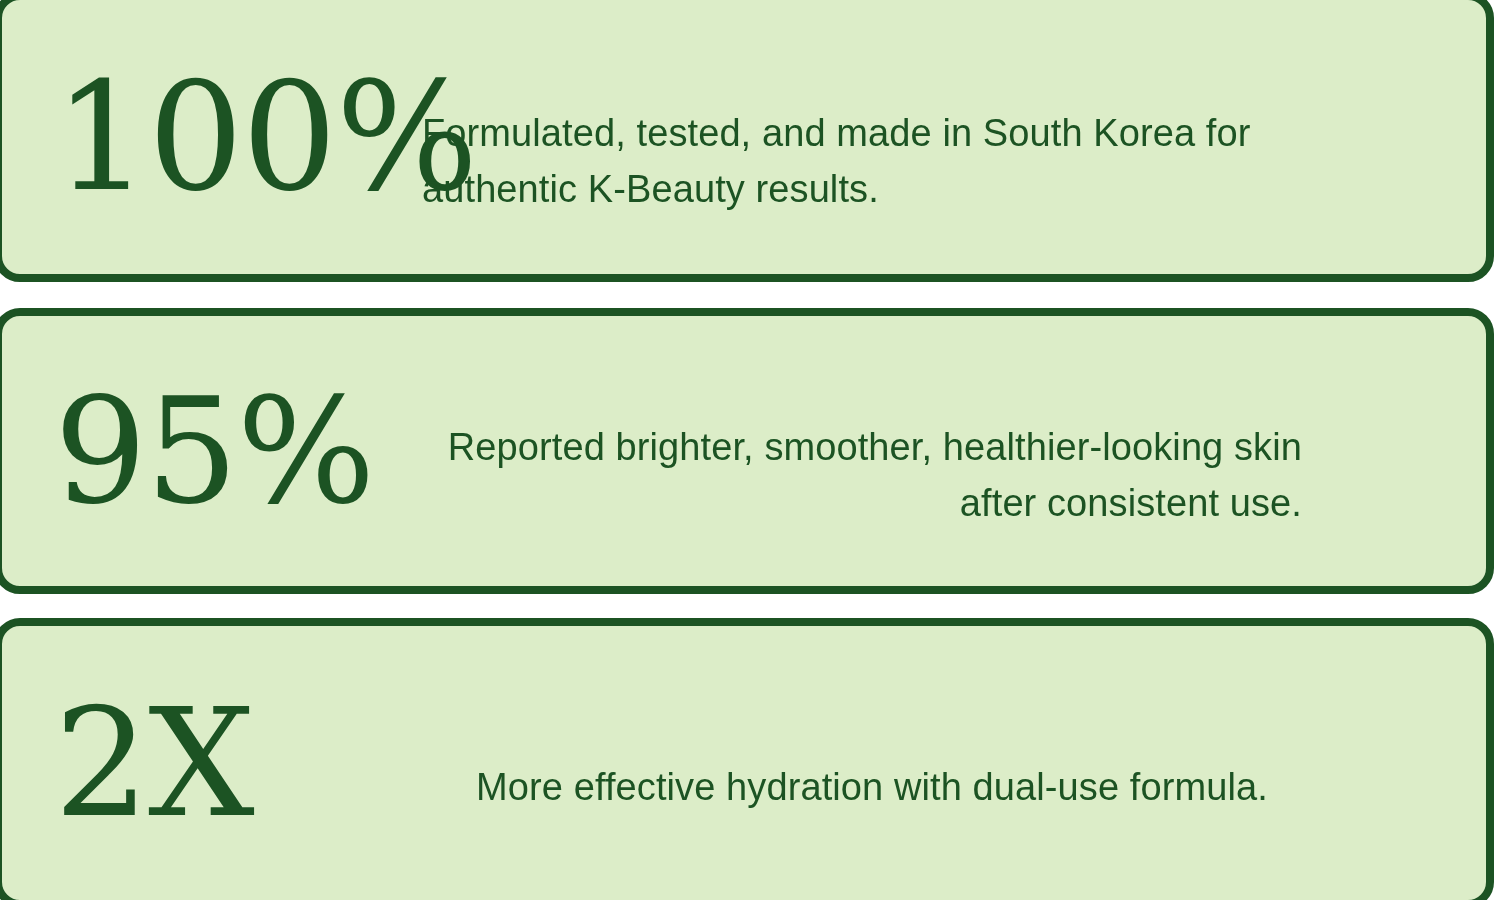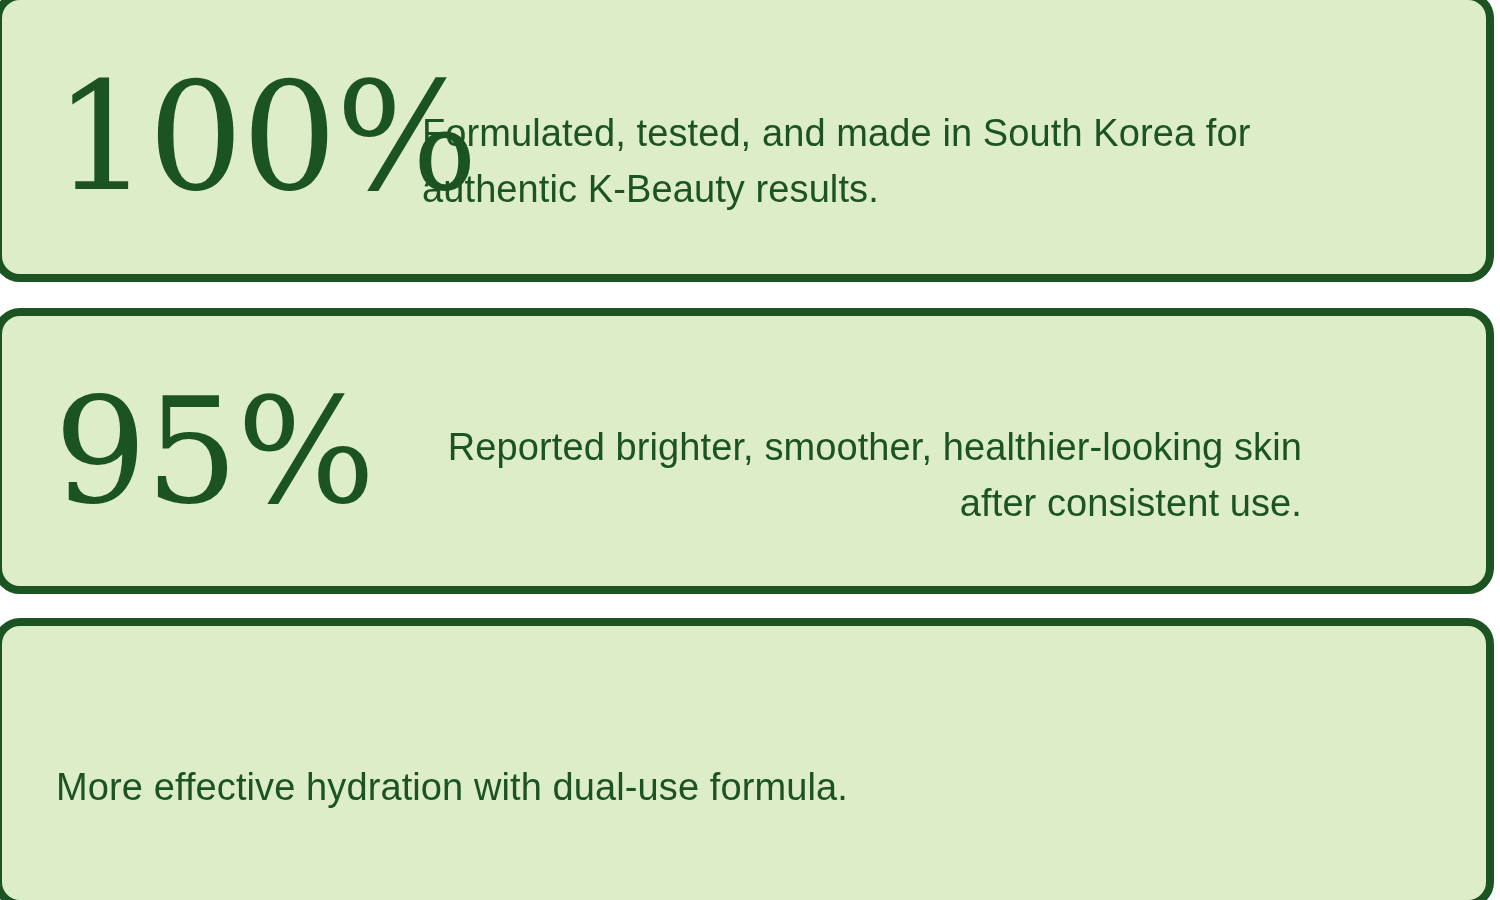--- a/index.html
+++ b/index.html
@@ -81,16 +81,17 @@
     <div class="stat-figure">100%</div>
     <div class="stat-desc">Formulated, tested, and made in South Korea for authentic K-Beauty results.</div>
   </div>
 
   <div class="stat-card stat-card--two">
     <div class="stat-figure">95%</div>
     <div class="stat-desc">Reported brighter, smoother, healthier-looking skin after consistent use.</div>
   </div>
 
   <div class="stat-card stat-card--three">
+    <div class="stat-figure">2X</div>
     <div class="stat-desc">More effective hydration with dual-use formula.</div>
   </div>
 
 </div>
 
 </body></html>

